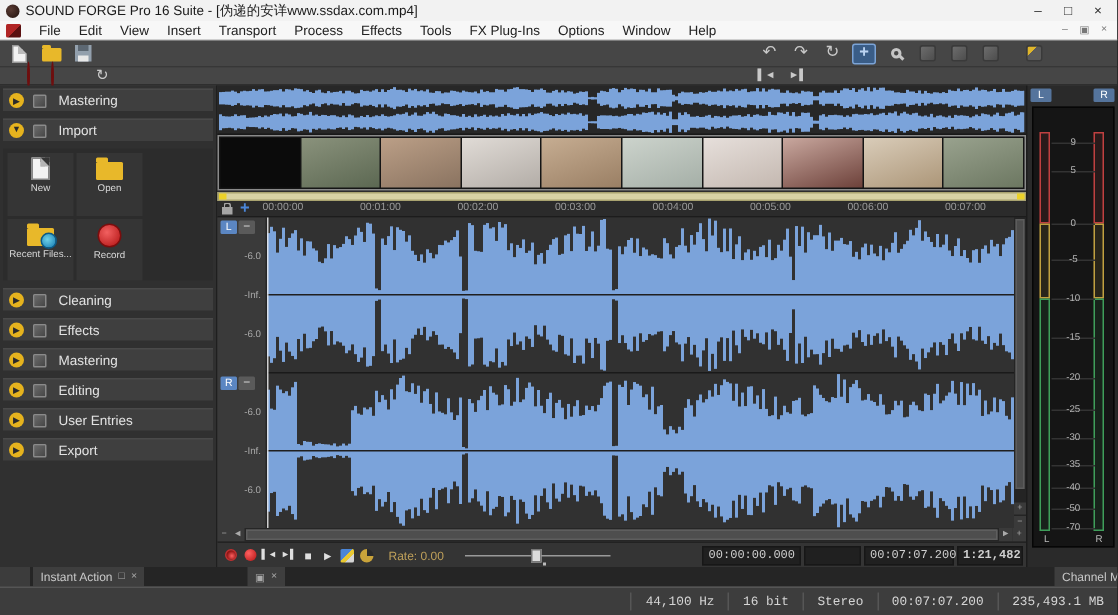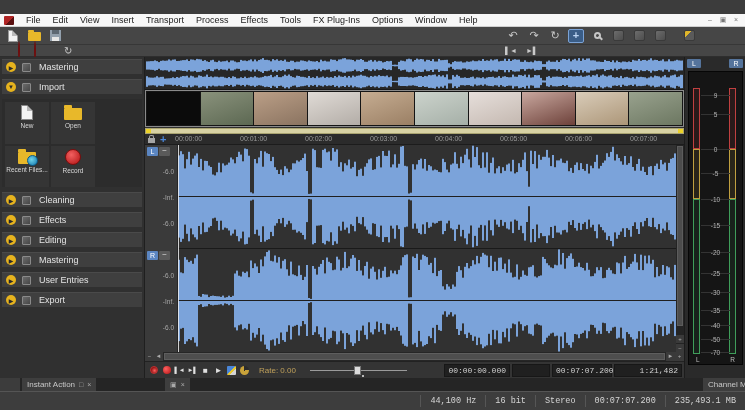--- a/index.html
+++ b/index.html
@@ -138,20 +138,29 @@
   .tab{position:absolute;top:0;height:13px;background:#3e3e3e;color:#c8c8c8;font-size:8px;display:flex;align-items:center;gap:4px;padding:0 5px;white-space:nowrap;}
   .tabglyph{font-size:7px;color:#aaa;}
   .statusbar{left:0;top:391px;width:745px;height:19px;background:#3d3d3d;border-top:1px solid #555;display:flex;align-items:center;justify-content:flex-end;font-size:8.5px;color:#d5d5d5;}
   .sseg{padding:0 9px;border-left:1px solid #565656;height:12px;line-height:12px;font-family:"Liberation Mono",monospace;}
 </style>
 </head>
 <body>
 
 <div id="app">
 
+  <div class="abs titlebar">
+    <span class="applogo"></span>
+    <span class="title-text">SOUND FORGE Pro 16 Suite - [伪递的安详www.ssdax.com.mp4]</span>
+    <span class="wincontrols">
+      <span class="wbtn">–</span>
+      <span class="wbtn">□</span>
+      <span class="wbtn">×</span>
+    </span>
+  </div>
 
   <div class="abs menubar">
     <span class="menuicon"></span>
     <div class="menu-items">
 
     <span class="mitem">File</span>
         <span class="mitem">Edit</span>
         <span class="mitem">View</span>
         <span class="mitem">Insert</span>
         <span class="mitem">Transport</span>
@@ -268,26 +277,26 @@
       <span>Cleaning</span>
     </div>
     <div class="shead">
       <span class="yarrow">▶</span>
       <span class="sicon"></span>
       <span>Effects</span>
     </div>
     <div class="shead">
       <span class="yarrow">▶</span>
       <span class="sicon"></span>
-      <span>Editing</span>
+      <span>Mastering</span>
     </div>
     <div class="shead">
       <span class="yarrow">▶</span>
       <span class="sicon"></span>
-      <span>Mastering</span>
+      <span>Editing</span>
     </div>
     <div class="shead">
       <span class="yarrow">▶</span>
       <span class="sicon"></span>
       <span>User Entries</span>
     </div>
     <div class="shead">
       <span class="yarrow">▶</span>
       <span class="sicon"></span>
       <span>Export</span>
@@ -1453,21 +1462,21 @@
       <span class="ratelabel">Rate: 0.00</span>
       <span class="slider">
         <span class="strack"></span>
         <span class="shandle"></span>
         <span class="snotch"></span>
       </span>
       <span class="timeboxes">
         <span class="tbox" style="width:66px;">00:00:00.000</span>
         <span class="tbox" style="width:38px;"></span>
         <span class="tbox" style="width:60px;">00:07:07.200</span>
-        <span class="tbox" style="width:68px;">1:21,482</span>
+        <span class="tbox" style="width:44px;font-weight:bold;">1:21,482</span>
       </span>
     </div>
   </div>
 
   <div class="abs meters">
     <span class="mbtn" style="left:2px;">L</span>
     <span class="mbtn" style="right:2px;">R</span>
     <div class="mbody">
       <div class="mbar" style="left:4px;">
         <span class="mseg" style="top:5.5%;height:21%;border-color:#c04040;background:rgba(192,64,64,.12);"></span>

